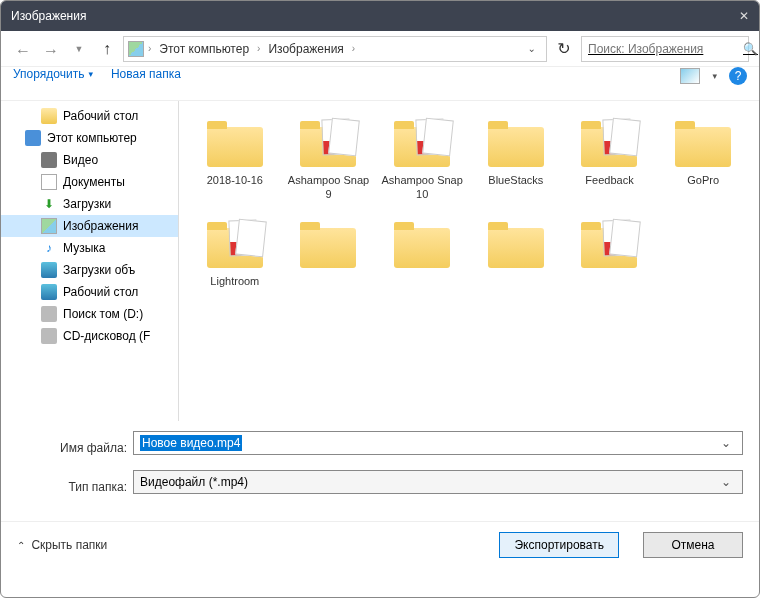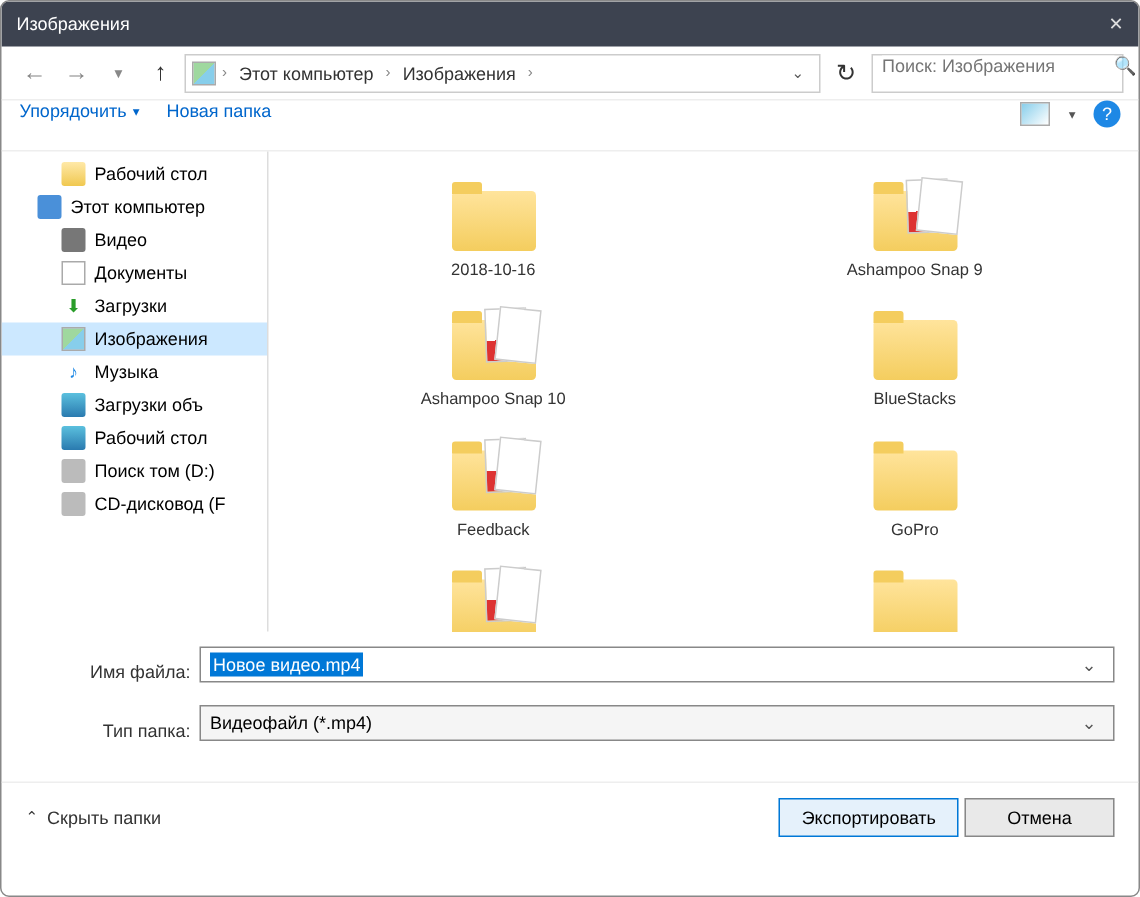--- a/index.html
+++ b/index.html
@@ -8,21 +8,21 @@
 .titlebar span { font-size: 12px; }
 .close-x { cursor: pointer; font-size: 14px; color: #ddd; }
 .navbar { display: flex; align-items: center; height: 36px; padding: 4px 10px; gap: 4px; border-bottom: 1px solid #eee; }
 .nav-arrow { width: 24px; height: 24px; display:flex; align-items:center; justify-content:center; color:#888; cursor:pointer; }
 .nav-arrow.enabled { color:#333; }
 .addr { flex: 1; display:flex; align-items:center; border:1px solid #ccc; height:26px; padding:0 4px; gap:4px; }
 .addr .crumb { font-size:12px; color:#333; padding:0 4px; cursor:pointer; }
 .addr .sep { color:#888; font-size:10px; }
 .addr-drop { color:#555; font-size:10px; padding:0 6px; cursor:pointer; margin-left:auto; }
 .refresh { width:26px; height:26px; display:flex; align-items:center; justify-content:center; color:#333; cursor:pointer; }
-.search { width:168px; border:1px solid #ccc; height:26px; display:flex; align-items:flex-start; padding:0 6px; }
+.search { width:168px; border:1px solid #ccc; height:26px; display:flex; align-items:center; padding:0 6px;text-decoration:underline; }
 .search input { border:none; outline:none; font-size:12px; flex:1; color:#888; }
 .search-ico { color:#555; cursor:pointer; font-size:12px; }
 .toolbar { display:flex; align-items:flex-start; height:34px; padding:0 12px; gap:18px; border-bottom:1px solid #eee; }
 .tool-text { color:#0066cc; font-size:12px; cursor:pointer; display:flex; align-items:center; gap:4px; }
 .tool-right { margin-left:auto; display:flex; gap:12px; align-items:center; }
 .view-btn { width:20px; height:16px; border:1px solid #aaa; background:linear-gradient(135deg,#87ceeb,#fff); cursor:pointer; }
 .help-ico { width:18px; height:18px; border-radius:50%; background:#1e88e5; color:#fff; font-size:12px; display:flex; align-items:center; justify-content:center; cursor:pointer; }
 .body-area { display:flex; height:320px; }
 .sidebar { width:178px; border-right:1px solid #ddd; overflow-y:auto; overflow-x:hidden; font-size:12px; padding:4px 0; }
 .sidebar::-webkit-scrollbar { width:16px; }
@@ -33,42 +33,42 @@
 .ico { width:16px; height:16px; display:inline-flex; align-items:center; justify-content:center; font-size:12px; }
 .ico-folder { background:linear-gradient(#ffe9a8,#f0c850); border-radius:2px; }
 .ico-desktop { background:linear-gradient(#5bc0de,#2a7aaf); border-radius:2px; }
 .ico-pc { background:#4a90d9; border-radius:2px; }
 .ico-video { background:#777; border-radius:2px; }
 .ico-doc { background:#fff; border:1px solid #aaa; }
 .ico-dl { color:#2a9d2a; }
 .ico-img { border:1px solid #aaa; background:linear-gradient(135deg,#9fd89f 50%,#87ceeb 50%); }
 .ico-music { color:#1e88e5; }
 .ico-drive { background:#bbb; border-radius:2px; }
-.grid { flex:1; overflow-y:auto; padding:10px; display:grid; grid-template-columns:repeat(2,1fr); gap:6px 2px; align-content:start; }
+.grid { flex:1; overflow-y:auto; padding:10px; display:grid; grid-template-columns:repeat(6,1fr); gap:6px 2px; align-content:start; }
 .grid::-webkit-scrollbar { width:16px; }
 .grid::-webkit-scrollbar-thumb { background:#ccc; }
 .file { display:flex; flex-direction:column; align-items:center; text-align:center; cursor:pointer; padding:4px; }
 .file-thumb { width:64px; height:52px; position:relative; margin-bottom:6px; }
 .folder-shape { width:56px; height:40px; background:linear-gradient(#ffe49c,#f4cd5e); border-radius:3px; position:absolute; bottom:0; left:4px; }
 .folder-shape::before { content:""; position:absolute; top:-6px; left:0; width:20px; height:8px; background:#f4cd5e; border-radius:2px 2px 0 0; }
 .folder-preview { position:absolute; right:2px; top:4px; width:28px; height:36px; background:#fff; border:1px solid #ccc; transform:rotate(6deg); }
 .folder-preview.p2 { right:10px; transform:rotate(-2deg); background:linear-gradient(#fff 60%,#d33 60%); }
 .qr-thumb { position:absolute; right:2px; top:6px; width:30px; height:30px; background:
   repeating-conic-gradient(#000 0 25%,#fff 0 50%) 0 0/8px 8px; border:1px solid #888; }
 .file-label { font-size:11px; color:#333; line-height:1.3; word-break:break-word; max-width:120px; }
 .bottom { padding:10px 16px 6px 16px; }
 .field-row { display:flex; align-items:flex-end; gap:6px; margin-bottom:15px; }
 .field-label { width:110px; text-align:right; font-size:12px; color:#333; }
 .field-input { flex:1; height:24px; border:1px solid #888; display:flex; align-items:center; padding:0 6px; font-size:12px; }
 .field-input.sel-text { background:#fff; }
 .field-input .highlighted { background:#0078d7; color:#fff; padding:1px 2px; }
 .field-drop { width:20px; color:#555; cursor:pointer; text-align:center; }
 .footer { display:flex; align-items:center; padding:10px 16px 16px 16px; gap:10px; border-top:1px solid #eee; margin-top:6px; }
 .hide-folders { font-size:12px; color:#333; cursor:pointer; display:flex; align-items:center; gap:6px; }
-.footer-btns { margin-left:auto; display:flex; gap:4px;padding-left:36px; }
+.footer-btns { margin-left:auto; display:flex; gap:24px;padding-left:36px; }
 .btn { min-width:100px; height:26px; border:1px solid #888; background:#e9e9e9; font-size:12px; cursor:pointer; display:flex; align-items:center; justify-content:center; padding:0 14px; }
 .btn.primary { border:1px solid #0078d7; background:#e5f1fb; }
 </style>
 </head>
 <body>
 
 <div class="titlebar">
   <span>Изображения</span>
   <span class="close-x">✕</span>
 </div>

